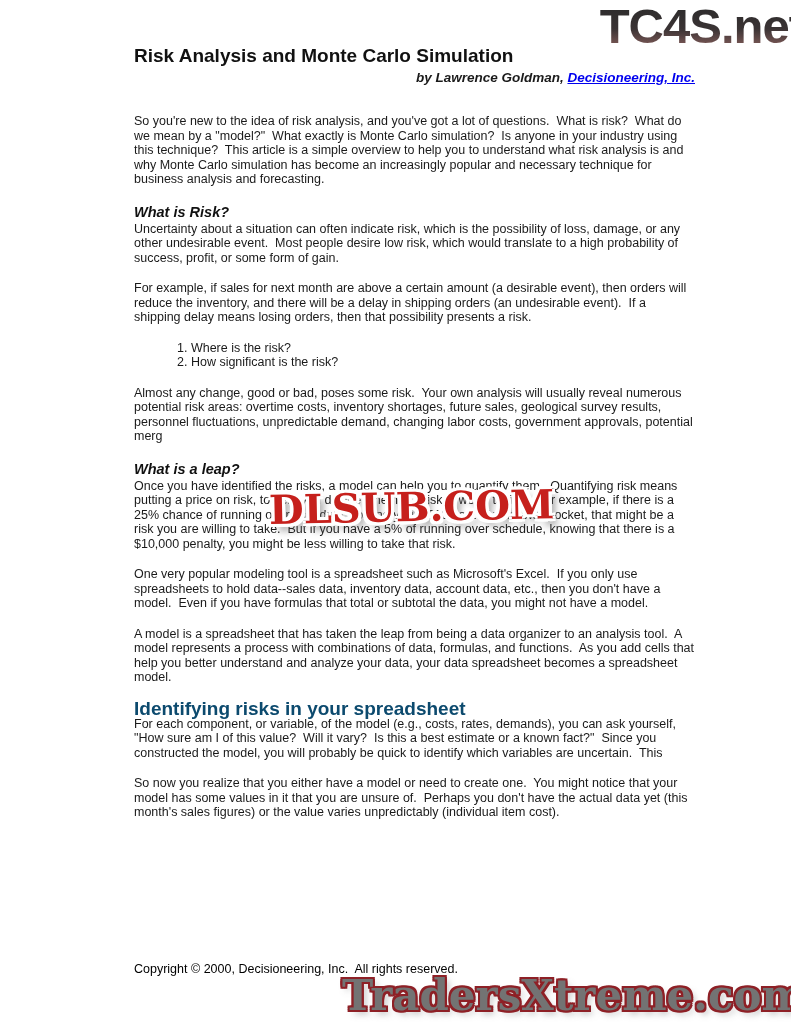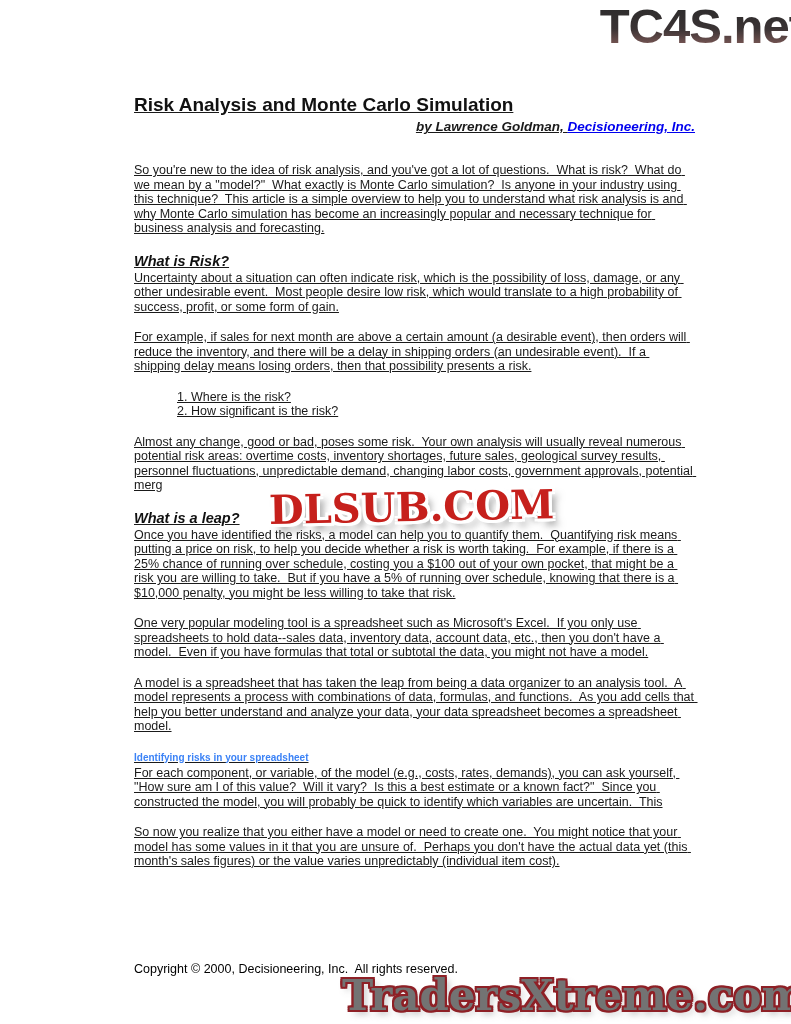--- a/index.html
+++ b/index.html
@@ -20,22 +20,22 @@
     font-weight: bold; font-size: 49px; letter-spacing: -1px;
     background: linear-gradient(180deg, #2b2b2b 10%, #3a3334 55%, #9a6a66 100%);
     -webkit-background-clip: text; background-clip: text;
     color: transparent;
   }
 
   
   .content {
     position: absolute; left: 117px; top: 0;
     width: 561px;
-    padding-top: 93px;
-    font-size: 12.5px; line-height: 14.5px; text-decoration: underline;
+    padding-top: 44px;
+    font-size: 12.5px; line-height: 14.5px;
   }
   .content p { margin: 0 0 16px 0; white-space: pre-wrap; }
 
   h1.title {
     margin: 0; font-size: 19px; line-height: 24px;
     font-weight: bold; color: #111;
   }
   .byline {
     text-align: right; font-size: 13.5px; line-height: 16px;
     font-weight: bold; font-style: italic;
@@ -45,22 +45,22 @@
 
   h2.sub {
     margin: 0 0 1px 0; font-size: 14.5px; line-height: 18px;
     font-weight: bold; font-style: italic; color: #111;
   }
   h2.major {
     margin: 2px 0 9px 0; font-size: 16.5px; line-height: 20px;
     font-weight: bold; font-style: italic; color: #111;
   }
   h3.minor {
-    margin: 0; font-size: 10px; line-height: 16px;
-    font-weight: bold; color: #3b82f6;
+    margin: 0; font-size: 19px; line-height: 16px;
+    font-weight: bold; color: #0c4a6e;
   }
   .points { margin: 0 0 16px 0; }
   .points .intro { white-space: pre-wrap; }
   .points .item { margin-left: 43px; white-space: pre-wrap; }
 
   
   .wm-middle {
     position: absolute; left: 252px; top: 487px;
     font-family: "DejaVu Serif", serif;
     font-weight: 900; font-size: 40px; line-height: 40px;

